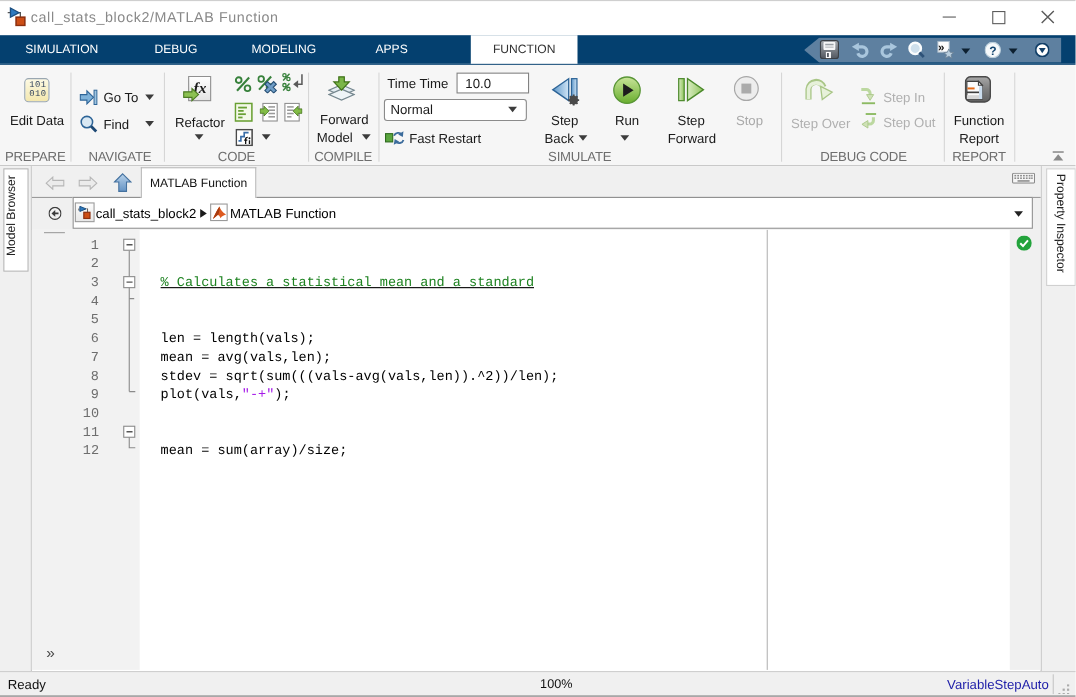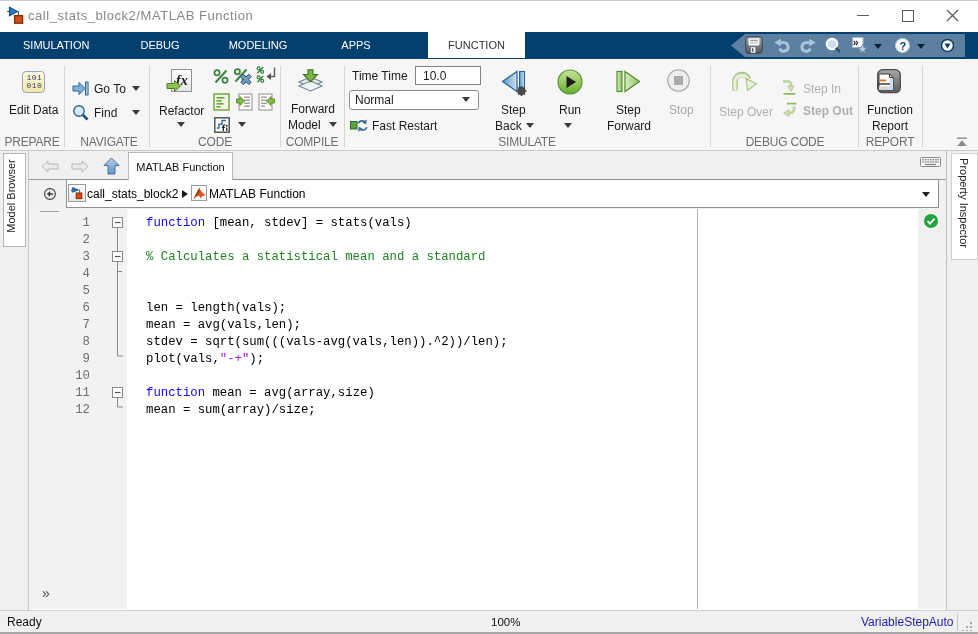--- a/index.html
+++ b/index.html
@@ -277,21 +277,21 @@
     <path d="M1 2.4 L5.5 2.4 A 3.4 3.4 0 0 1 9 5.7 L9 7.5" fill="none" stroke="#bcd8a0" stroke-width="2.8"></path>
     <path d="M5.8 7 L12.2 7 L9 12.2 Z" fill="#cfe2b6" stroke="#a9c687" stroke-width="0.8"></path>
     <rect x="1.5" y="14" width="12" height="1.7" fill="#8cba62"></rect>
   </svg>
   <div class="gtxt" style="left:803px;top:82px;">Step In</div>
   <svg class="abs" style="left:781px;top:102px;" width="16" height="17" viewBox="0 0 16 17">
     <rect x="6" y="0.8" width="9.5" height="1.7" fill="#8cba62"></rect>
     <path d="M13 4.5 L13 7.5 A 3.3 3.3 0 0 1 9.7 10.8 L7.5 10.8" fill="none" stroke="#bcd8a0" stroke-width="2.8"></path>
     <path d="M8 7.6 L8 14.4 L2.6 11 Z" fill="#cfe2b6" stroke="#a9c687" stroke-width="0.8"></path>
   </svg>
-  <div class="gtxt" style="left:803px;top:104px;font-weight:bold;">Step Out</div>
+  <div class="gtxt" style="left:803px;top:104px;">Step Out</div>
   <div class="seclbl" style="left:720px;top:137px;width:130px;">DEBUG CODE</div>
   <div class="divider" style="left:858px;"></div>
 
   <svg class="abs" style="left:877px;top:69px;" width="24" height="25" viewBox="0 0 24 25">
     <defs>
         <linearGradient id="fr" x1="0" y1="0" x2="0" y2="1">
       <stop offset="0" stop-color="#a8a8a8"></stop>
           <stop offset="0.5" stop-color="#7e7e7e"></stop>
           <stop offset="1" stop-color="#606060"></stop>
         </linearGradient>
@@ -422,27 +422,25 @@
     <path d="M7.5 56.5 L12 56.5" stroke="#8a8a8a" stroke-width="1"></path>
     <rect x="2.5" y="2.5" width="10" height="10" fill="#fff" stroke="#8a8a8a"></rect>
     <path d="M5 7.5 L10.5 7.5" stroke="#555" stroke-width="1.2"></path>
     <rect x="2.5" y="36.5" width="10" height="10" fill="#fff" stroke="#8a8a8a"></rect>
     <path d="M5 41.5 L10.5 41.5" stroke="#555" stroke-width="1.2"></path>
     <rect x="2.5" y="172.5" width="10" height="10" fill="#fff" stroke="#8a8a8a"></rect>
     <path d="M5 177.5 L10.5 177.5" stroke="#555" stroke-width="1.2"></path>
     <path d="M7.5 182.5 L7.5 192 L13 192" fill="none" stroke="#8a8a8a" stroke-width="1"></path>
   </svg>
 
-  <div class="codeline" style="top:216px;"><span class="kw">function</span> [mean, stdev] = stats(vals)</div>
-  <div class="codeline" style="top:250px;"><span class="cm">% Calculates a statistical mean and a standard</span></div>
+  <div class="codeline" style="top:250px;text-decoration:underline;"><span class="cm">% Calculates a statistical mean and a standard</span></div>
   <div class="codeline" style="top:301px;">len = length(vals);</div>
   <div class="codeline" style="top:318px;">mean = avg(vals,len);</div>
   <div class="codeline" style="top:335px;">stdev = sqrt(sum(((vals-avg(vals,len)).^2))/len);</div>
   <div class="codeline" style="top:352px;">plot(vals,<span class="st">"-+"</span>);</div>
-  <div class="codeline" style="top:386px;"><span class="kw">function</span> mean = avg(array,size)</div>
   <div class="codeline" style="top:403px;">mean = sum(array)/size;</div>
 
   <div class="abs" style="left:42px;top:585px;font-size:14px;color:#4a4a4a;">»</div>
 
   <div class="abs" style="left:0;top:610px;width:978px;height:24px;background:#f0f0f0;border-top:1px solid #cfcfcf;box-sizing:border-box;"></div>
   <div class="abs" style="left:0;top:632px;width:978px;height:2px;background:#a8a8a8;"></div>
   <div class="abs" style="left:7px;top:615px;font-size:12px;color:#111;">Ready</div>
   <div class="abs" style="left:491px;top:615.5px;font-size:11.5px;color:#111;">100%</div>
   <div class="abs" style="left:861px;top:615px;font-size:12px;color:#1d1da8;">VariableStepAuto</div>
   <div class="abs" style="left:957px;top:613px;width:1px;height:18px;background:#c6c6c6;"></div>

